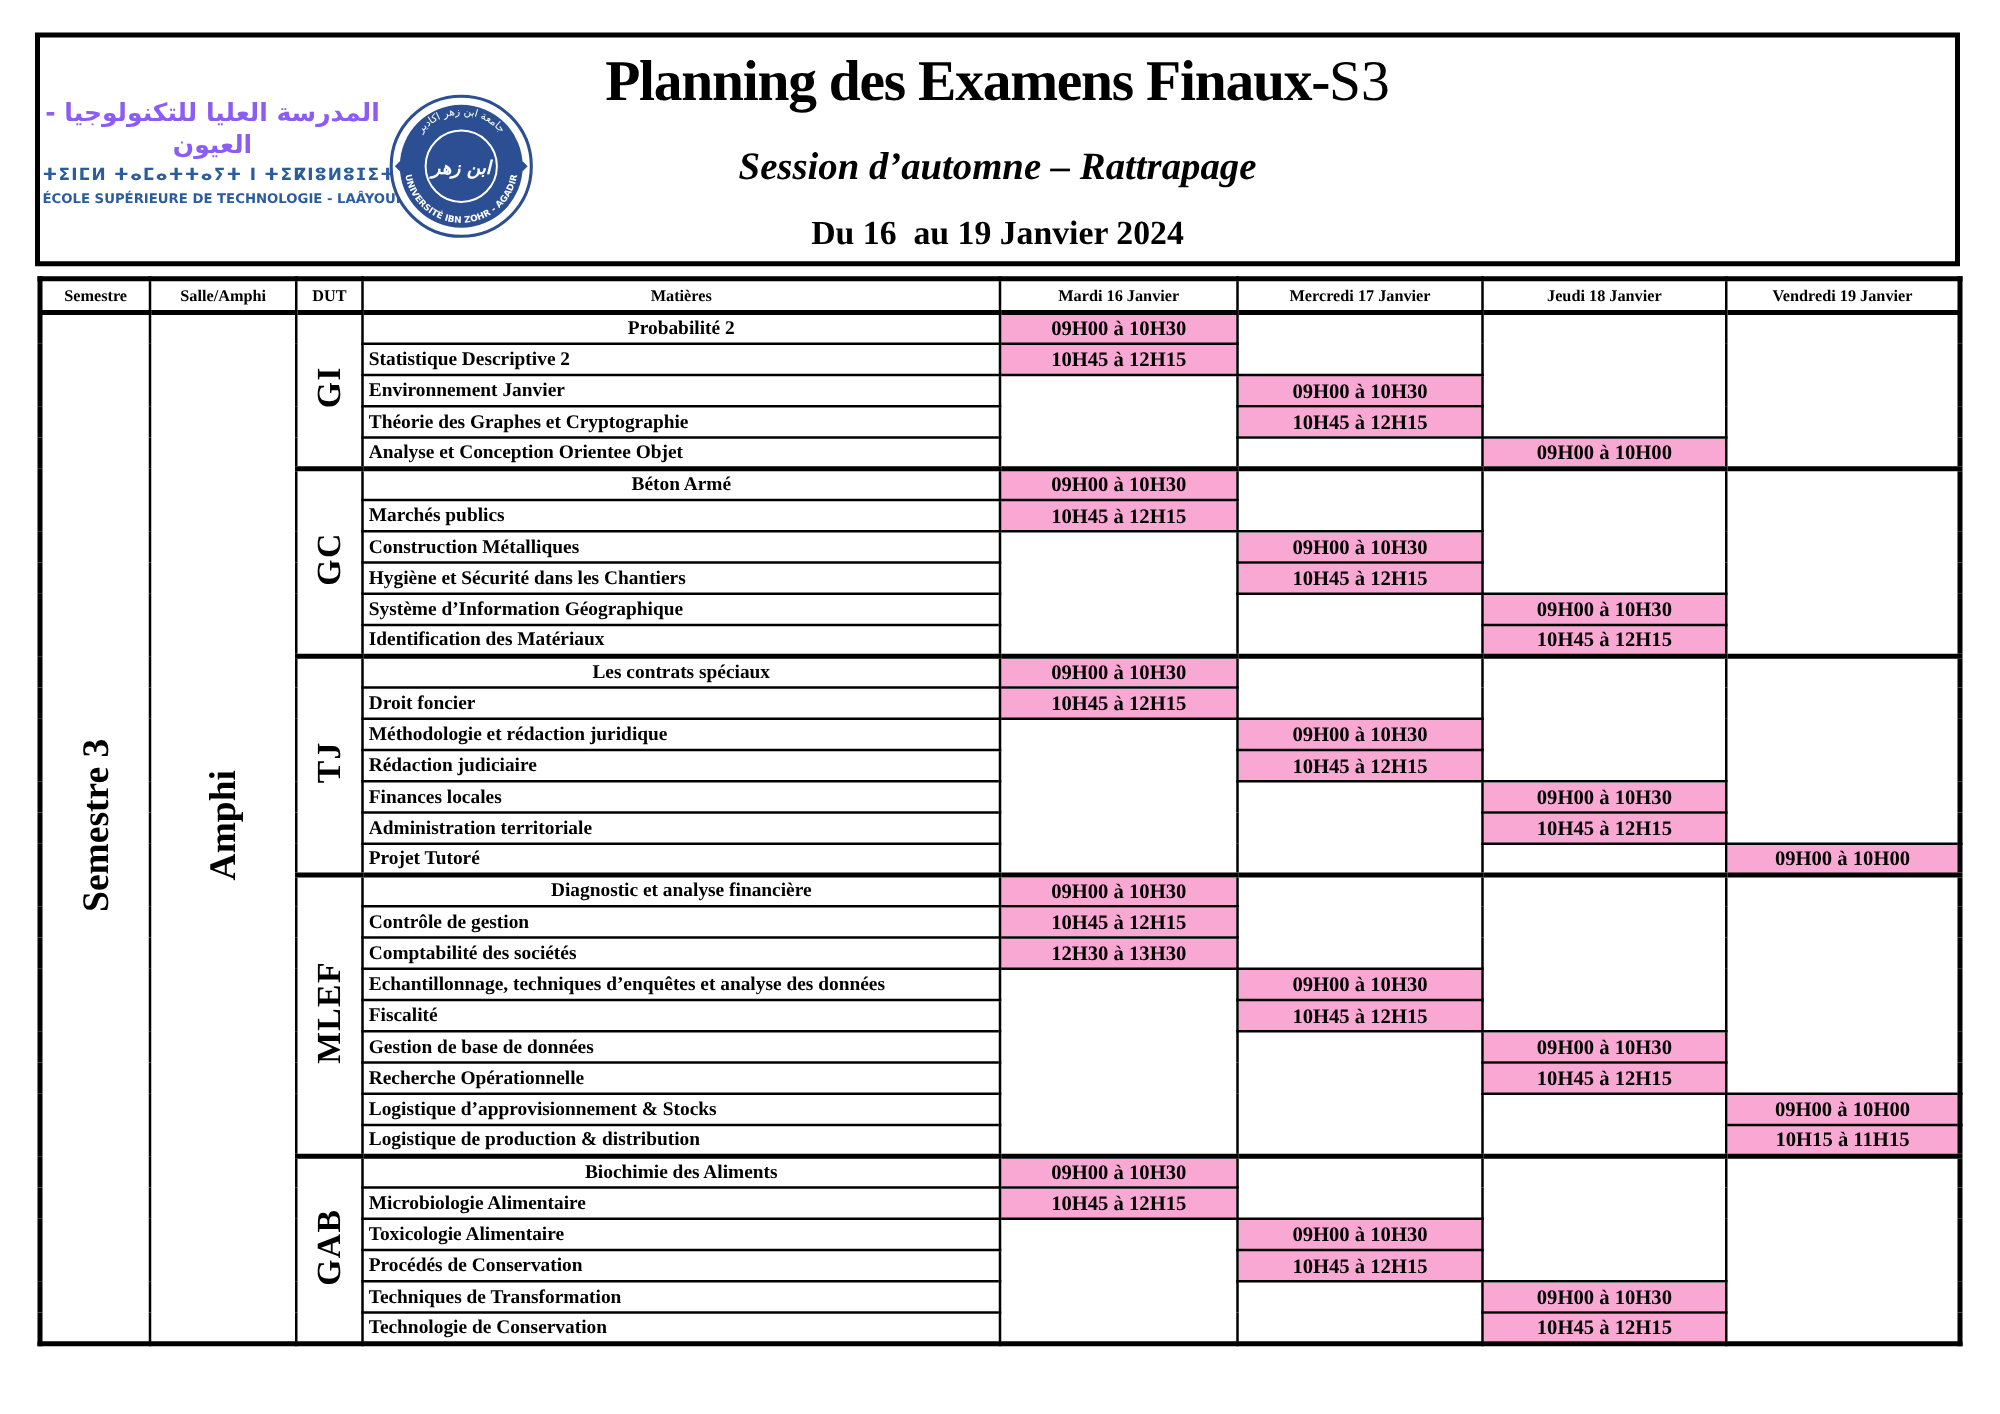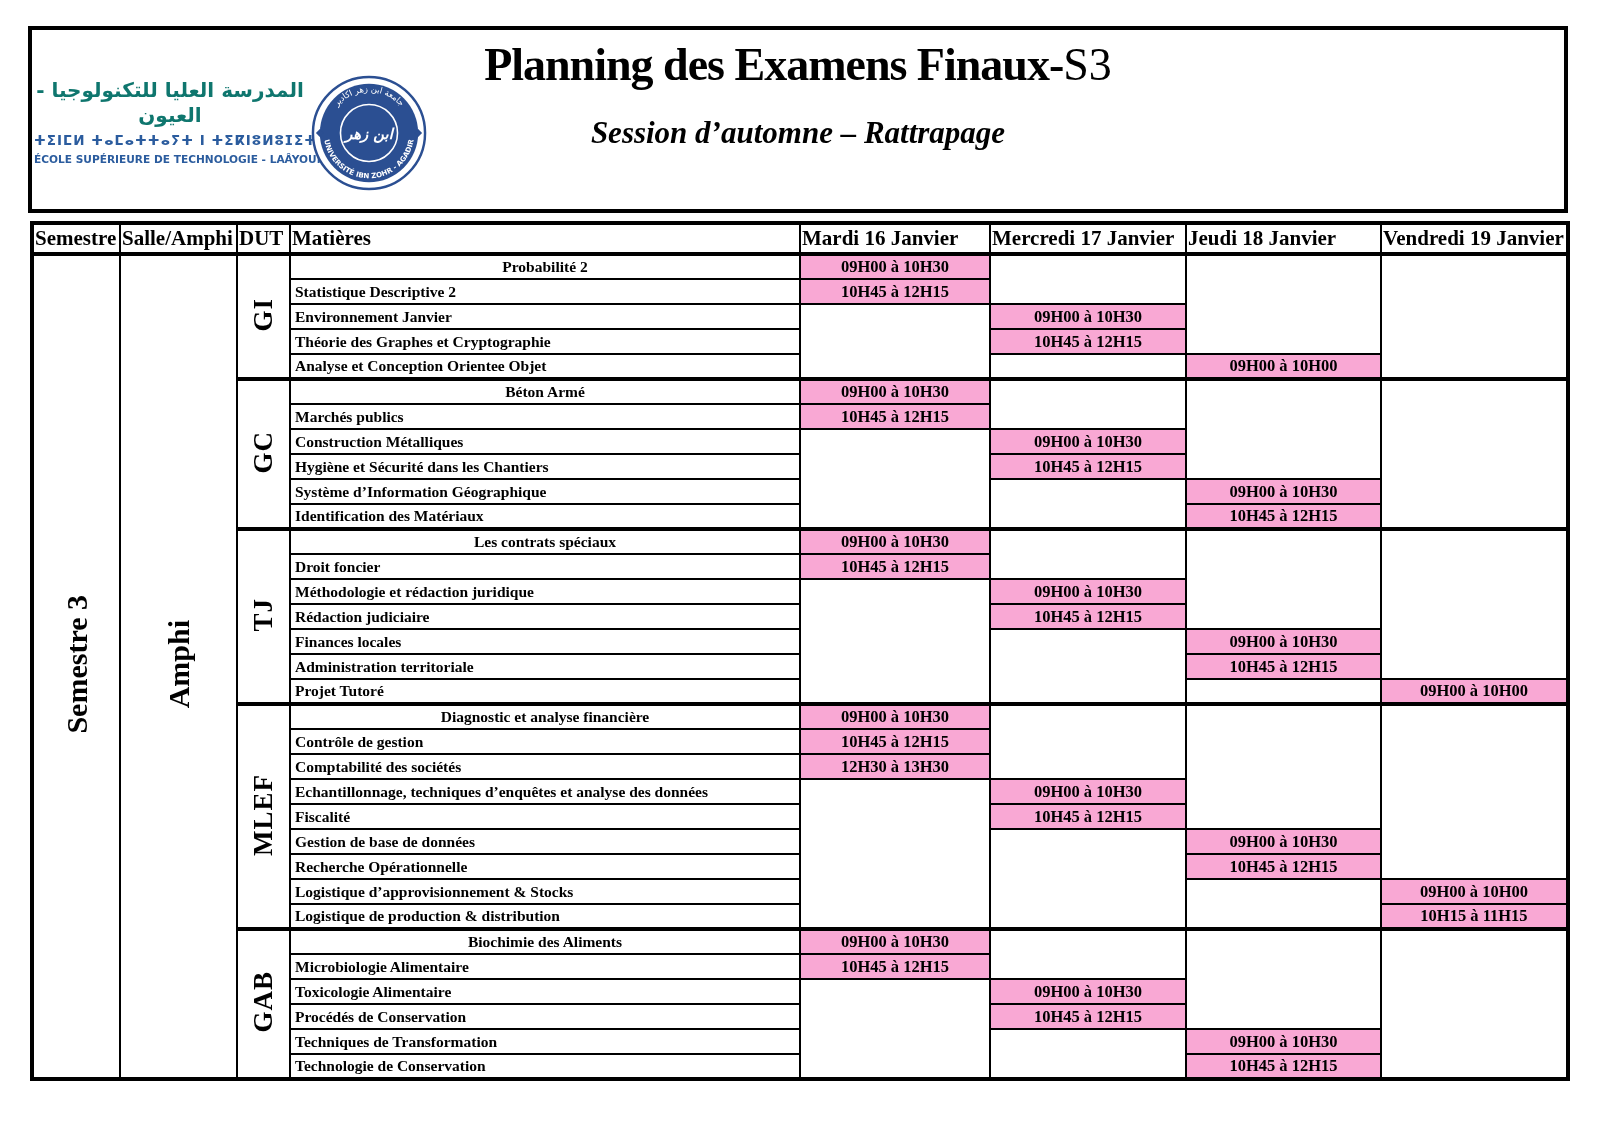--- a/index.html
+++ b/index.html
@@ -3,37 +3,37 @@
 <meta charset="utf-8">
 <style>
   html,body{margin:0;padding:0;background:#fff;}
   .page{position:relative;width:1600px;height:1131px;background:#fff;
         font-family:"Liberation Serif",serif;color:#000;overflow:hidden;}
 
   
   .header-box{position:absolute;left:28px;top:26px;width:1540px;height:187px;
               border:4px solid #000;box-sizing:border-box;}
   .inst-block{position:absolute;left:2px;top:48px;width:272px;text-align:center;line-height:1.25;}
-  .inst-arabic{font-family:"DejaVu Sans",sans-serif;font-size:20px;font-weight:bold;color:#0f766e;direction:rtl;}
+  .inst-arabic{font-family:"DejaVu Sans",sans-serif;font-size:20px;font-weight:bold;color:#8b5cf6;direction:rtl;}
   .inst-tifinagh{font-family:"DejaVu Sans",sans-serif;font-size:13.5px;font-weight:bold;color:#2b5c9e;letter-spacing:1px;margin-top:4px;white-space:nowrap;}
   .inst-french{font-family:"DejaVu Sans",sans-serif;font-size:10.6px;font-weight:bold;color:#2b5c9e;margin-top:4px;white-space:nowrap;}
   .logo{position:absolute;left:278px;top:44px;width:118px;height:118px;}
   .titles{position:absolute;left:0;right:0;top:0;text-align:center;}
   .main-title{margin-top:8px;font-size:46px;font-weight:bold;letter-spacing:-1px;}
   .main-title .suffix{font-weight:400;letter-spacing:0;}
   .sub-title{margin-top:24px;font-size:31px;font-weight:bold;font-style:italic;}
   .date-line{margin-top:20px;font-size:27px;font-weight:bold;white-space:pre;}
 
   
   table.sched{position:absolute;left:30px;top:221px;width:1538px;
               border-collapse:collapse;table-layout:fixed;
               border:4px solid #000;}
   table.sched th,table.sched td{border:2px solid #000;box-sizing:border-box;
               font-family:"Liberation Serif",serif;overflow:hidden;}
-  table.sched thead th{height:27px;font-size:21px;font-weight:bold;text-align:left;
+  table.sched thead th{height:27px;font-size:13px;font-weight:bold;text-align:center;
               border-bottom:4px solid #000;background:#fff;}
   table.sched tbody tr{height:25px;}
   td.subject{font-size:15.5px;font-weight:bold;text-align:left;padding:0 4px;white-space:nowrap;}
   td.timecell{font-size:16.5px;font-weight:bold;text-align:center;background:#f9a8d4;
               border:3px solid #000;white-space:nowrap;}
   td.emptycell{background:#fff;}
   td.rot{text-align:center;vertical-align:middle;}
   .vert{writing-mode:vertical-rl;transform:rotate(180deg);display:inline-block;
         font-weight:bold;white-space:nowrap;}
   .v-sem{font-size:30px;}
@@ -71,20 +71,21 @@
         </text>
         <text x="60" y="66" text-anchor="middle" font-family="DejaVu Sans, sans-serif" font-size="15" font-weight="bold" fill="#ffffff" font-style="italic">ابن زهر</text>
         <polygon points="6,60 10,56 14,60 10,64" fill="#2b4f92"></polygon>
         <polygon points="106,60 110,56 114,60 110,64" fill="#2b4f92"></polygon>
       </svg>
     </div>
 
     <div class="titles">
       <div class="main-title"><span>Planning des Examens Finaux-</span><span class="suffix">S3</span></div>
       <div class="sub-title">Session d’automne – Rattrapage</div>
+      <div class="date-line">Du 16  au 19 Janvier 2024</div>
     </div>
   </div>
 
   <table class="sched">
     <colgroup>
       <col style="width:88px">
         <col style="width:117px">
         <col style="width:53px">
         <col style="width:510px">
       <col style="width:190px">

